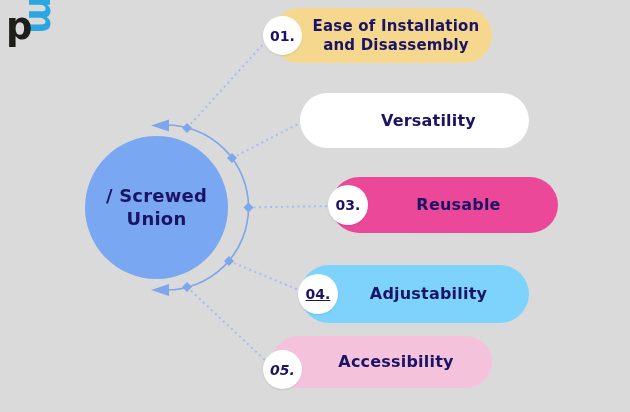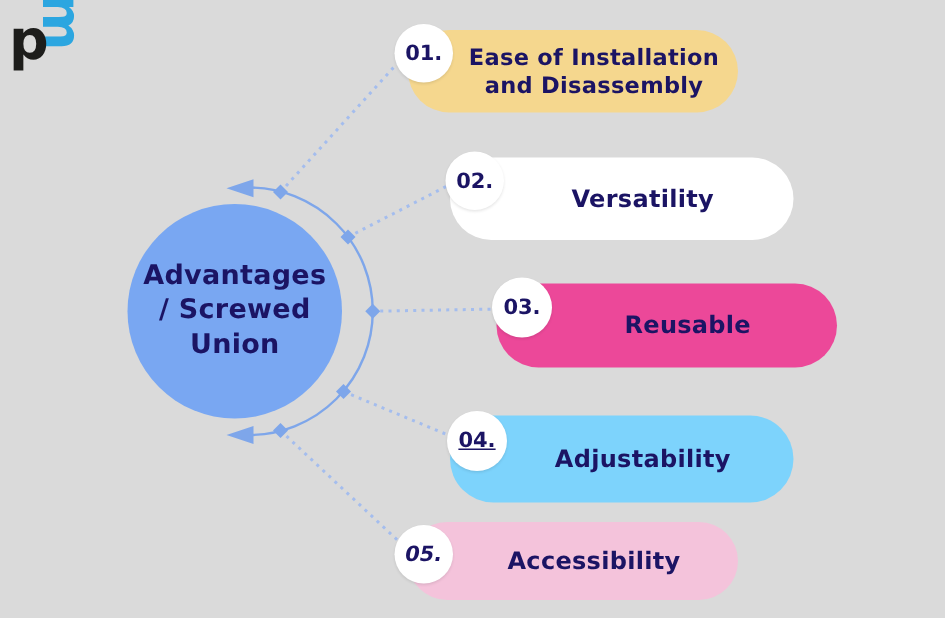--- a/index.html
+++ b/index.html
@@ -77,21 +77,20 @@
     align-items: center;
     justify-content: center;
     text-align: center;
     box-sizing: border-box;
     font-weight: bold;
     color: #1b1464;
     font-size: 16px;
     line-height: 1.22;
     letter-spacing: 0.2px;
     padding-left: 28px;
-    margin-top: 12px;
   }
   .num {
     position: absolute;
     background: #ffffff;
     border-radius: 50%;
     display: flex;
     align-items: center;
     justify-content: center;
     font-weight: bold;
     font-size: 14px;
@@ -133,37 +132,33 @@
     <path d="M 187 287 L 267 362" fill="none" stroke-width="2" stroke-dasharray="2 3.5" stroke="#a4bdee"></path>
 
     <path d="M 182 128 L 187 123 L 192 128 L 187 133 Z" fill="#7ea6ea"></path>
     <path d="M 227 158 L 232 153 L 237 158 L 232 163 Z" fill="#7ea6ea"></path>
     <path d="M 243.5 207.5 L 248.5 202.5 L 253.5 207.5 L 248.5 212.5 Z" fill="#7ea6ea"></path>
     <path d="M 224 261 L 229 256 L 234 261 L 229 266 Z" fill="#7ea6ea"></path>
     <path d="M 182 287 L 187 282 L 192 287 L 187 292 Z" fill="#7ea6ea"></path>
   </svg>
 
   <div class="center-circle" style="background: rgb(121, 167, 242); color: rgb(27, 20, 100);">
-    <div>Advantages</div>
     <div>/ Screwed</div>
     <div>Union</div>
   </div>
 
   <div class="pill pill-1" style="background: rgb(245, 215, 142);">
     <span>Ease of Installation and Disassembly</span>
   </div>
   <div class="num num-1">
     <span>01.</span>
   </div>
 
   <div class="pill pill-2" style="background: #ffffff;">
     <span>Versatility</span>
-  </div>
-  <div class="num num-2">
-    <span>02.</span>
   </div>
 
   <div class="pill pill-3" style="background: #ec4899;">
     <span>Reusable</span>
   </div>
   <div class="num num-3">
     <span>03.</span>
   </div>
 
   <div class="pill pill-4" style="background: #7dd3fc;">

